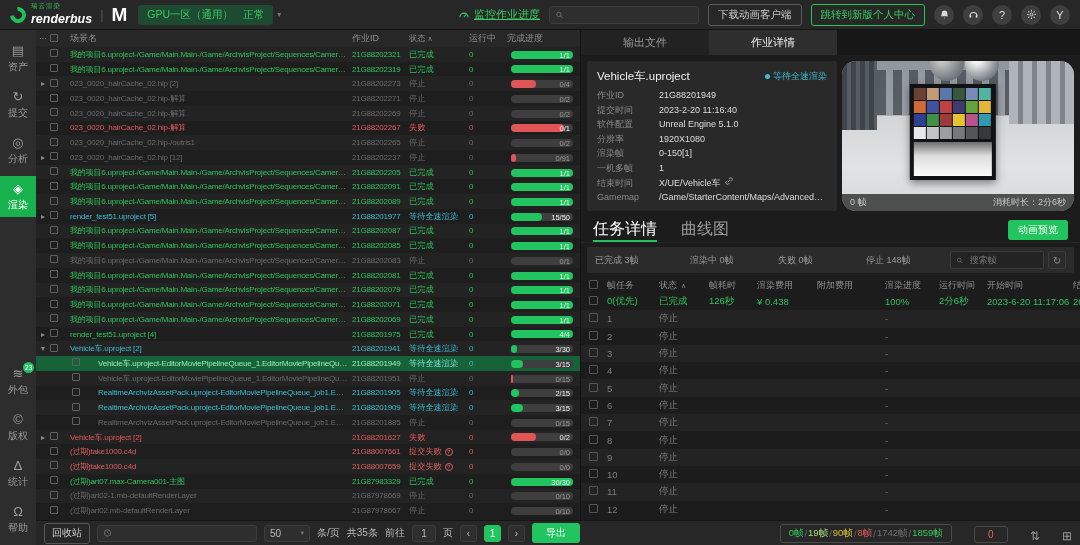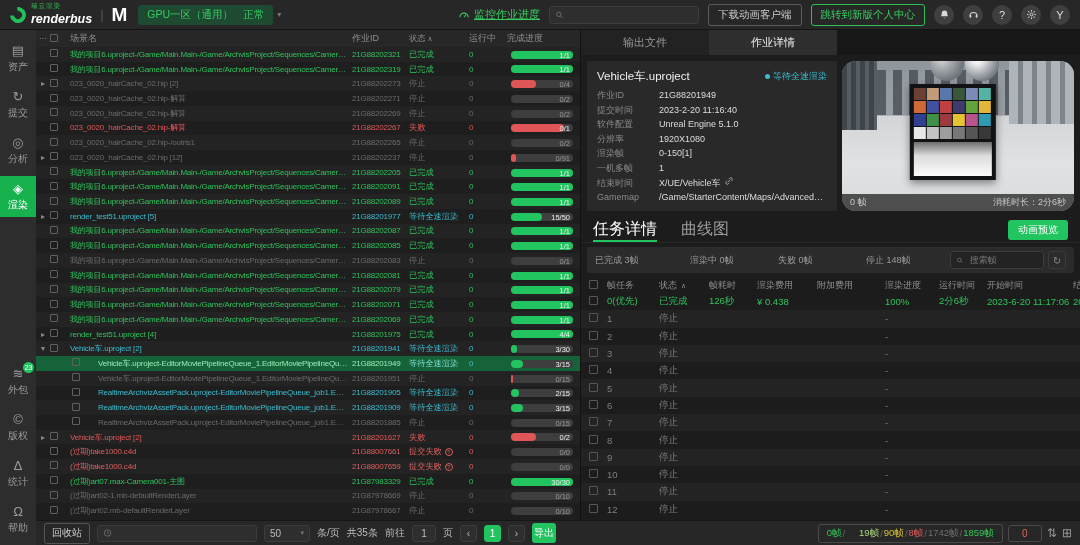--- a/index.html
+++ b/index.html
@@ -118,22 +118,22 @@
 
 .footer{position:absolute;left:36px;right:0;bottom:0;height:25px;background:#272727;border-top:1px solid #161616;display:flex;align-items:center;padding:0 8px;gap:7px;z-index:9;font-size:10px;color:#bbb}
 .f-btn{border:1px solid #555;padding:2.5px 7px;border-radius:3px;font-size:10px;color:#ccc;cursor:pointer}
 .f-input{width:160px;height:17px;background:#2e2e2e;border:1px solid #3d3d3d;border-radius:3px;display:flex;align-items:center;padding:0 5px;gap:4px}
 .f-input input{background:transparent;border:none;outline:none;color:#ccc;width:100%;font-size:10px}
 .f-select{width:46px;height:17px;border:1px solid #3d3d3d;background:#2e2e2e;border-radius:3px;display:flex;align-items:center;justify-content:space-between;padding:0 5px;font-size:10px;cursor:pointer}
 .f-caret{color:#777;font-size:7px}
 .goto-box{border:1px solid #3d3d3d;background:#2e2e2e;height:17px;min-width:24px;display:flex;align-items:center;justify-content:center;border-radius:3px}
 .pg{border:1px solid #3d3d3d;background:#2e2e2e;height:17px;width:17px;display:flex;align-items:center;justify-content:center;border-radius:3px;cursor:pointer;font-size:10px}
 .pg.cur{background:#21c45f;color:#fff;border-color:#21c45f}
-.f-export{background:#21c45f;color:#fff;border-radius:3px;padding:3px 2px;font-size:10px;cursor:pointer}
-.f-right{margin-left:auto;display:flex;align-items:center;gap:5px}
+.f-export{background:#21c45f;color:#fff;border-radius:3px;padding:3px 14px;font-size:10px;cursor:pointer}
+.f-right{margin-left:auto;display:flex;align-items:flex-end;gap:22px}
 .f-stats{border:1px solid #4a4a4a;border-radius:3px;padding:2px 8px;font-size:9.5px;display:flex;gap:1px;align-items:center}
 .fsep{color:#666}
 .f-count{border:1px solid #4a4a4a;border-radius:3px;min-width:34px;height:17px;display:flex;align-items:center;justify-content:center;color:#e0665f;font-size:10px}
 .f-icon{color:#999;font-size:12px;cursor:pointer}
 svg{display:block}
 </style>
 </head>
 <body>
 
 <div id="app">
@@ -842,21 +842,21 @@
     <span class="goto-box">1</span>
     <span>页</span>
     <span class="pg">‹</span>
     <span class="pg cur">1</span>
     <span class="pg">›</span>
     <span class="f-export">导出</span>
     <span class="f-right">
       <span class="f-stats" id="fstats">
           <span style="color: rgb(53, 198, 90);">0帧</span>
           <span class="fsep">/</span>
-          <span style="color: rgb(168, 217, 127); margin-left: 13px;">19帧</span>
+          <span style="color: rgb(168, 217, 127);">19帧</span>
           <span class="fsep">/</span>
           <span style="color: rgb(214, 194, 58);">90帧</span>
           <span class="fsep">/</span>
           <span style="color: rgb(224, 91, 91);">8帧</span>
           <span class="fsep">/</span>
           <span style="color: rgb(111, 111, 111);">1742帧</span>
           <span class="fsep">/</span>
           <span style="color: rgb(53, 198, 90);">1859帧</span>
         </span>
       <span class="f-count">0</span>

